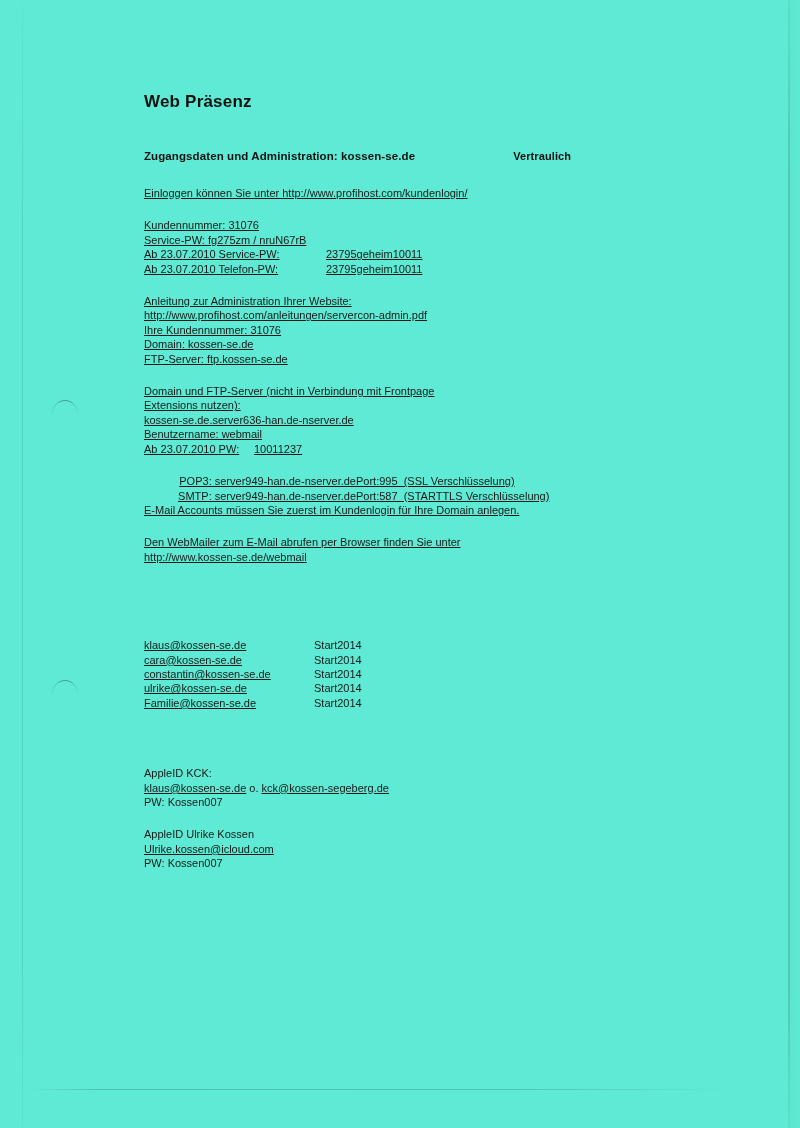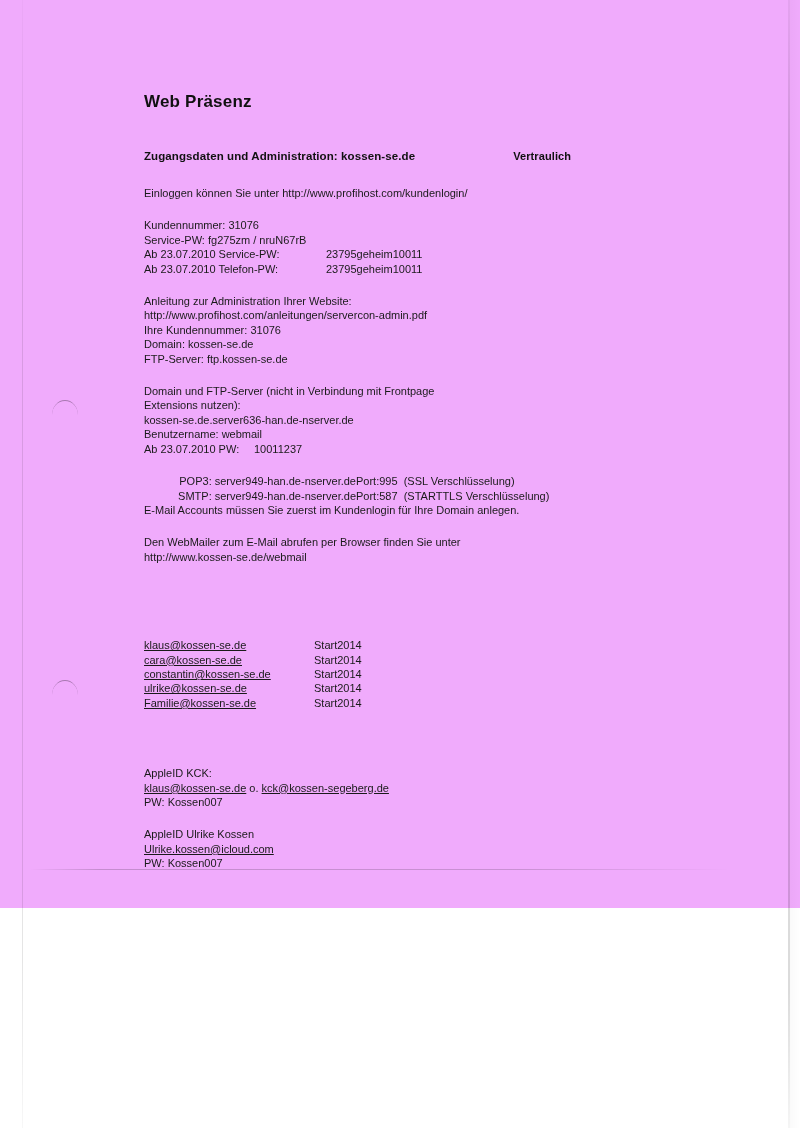--- a/index.html
+++ b/index.html
@@ -14,22 +14,22 @@
     font-family: "Liberation Sans", sans-serif;
     color: #1a1a1a;
     overflow: hidden;
   }
 
   
   .page {
     position: absolute;
     left: 0; top: 0;
     width: 800px;
-    height: 908px;
-    background: #f0abfc;
+    height: 1128px;
+    background: #5eead4;
   }
   .scan-edge-left {
     position: absolute;
     left: 22px; top: 0;
     width: 1px; height: 1128px;
     background: linear-gradient(to bottom, rgba(0,0,0,0.02), rgba(0,0,0,0.10) 20%, rgba(0,0,0,0.10) 85%, rgba(0,0,0,0.03));
   }
   .scan-edge-right {
     position: absolute;
     right: 10px; top: 0;
@@ -91,20 +91,21 @@
     color: #111;
     margin-left: 98px;
     letter-spacing: 0.1px;
   }
 
   .para {
     font-size: 11px;
     line-height: 14.4px;
     color: #1a1a1a;
     margin: 0 0 18px 0;
+    text-decoration: underline;
   }
   .line { white-space: pre; }
 
   .kv {
     display: flex;
   }
   .kv .k { width: 182px; white-space: pre; }
   .kv .v { white-space: pre; }
 
   .kv-srv .k { width: 212px; white-space: pre; text-align: right; }

